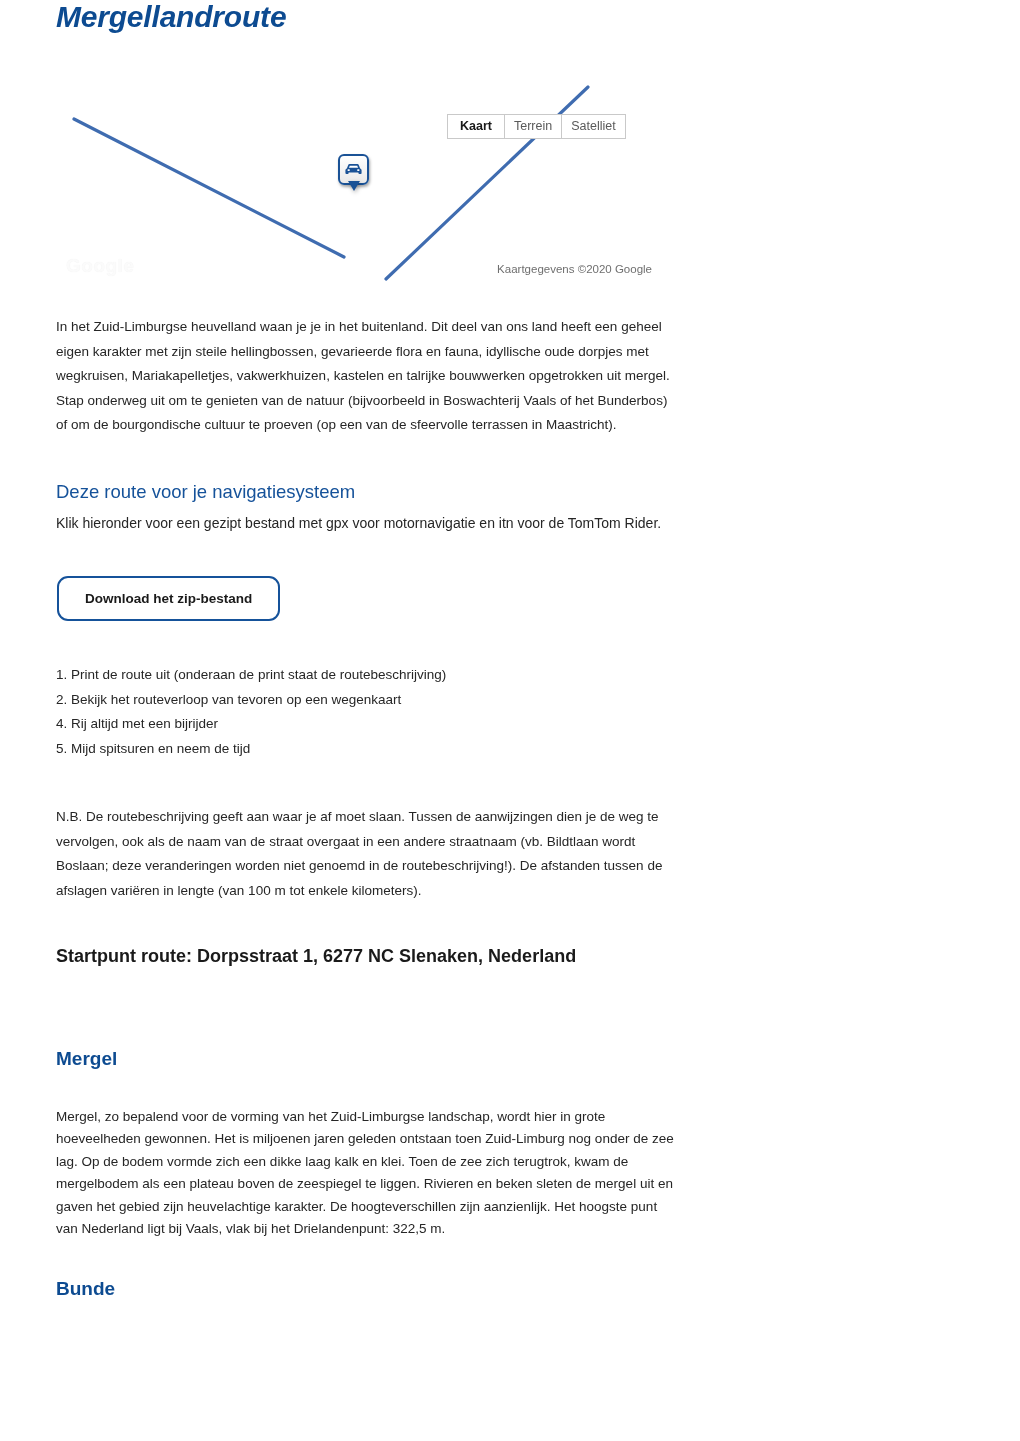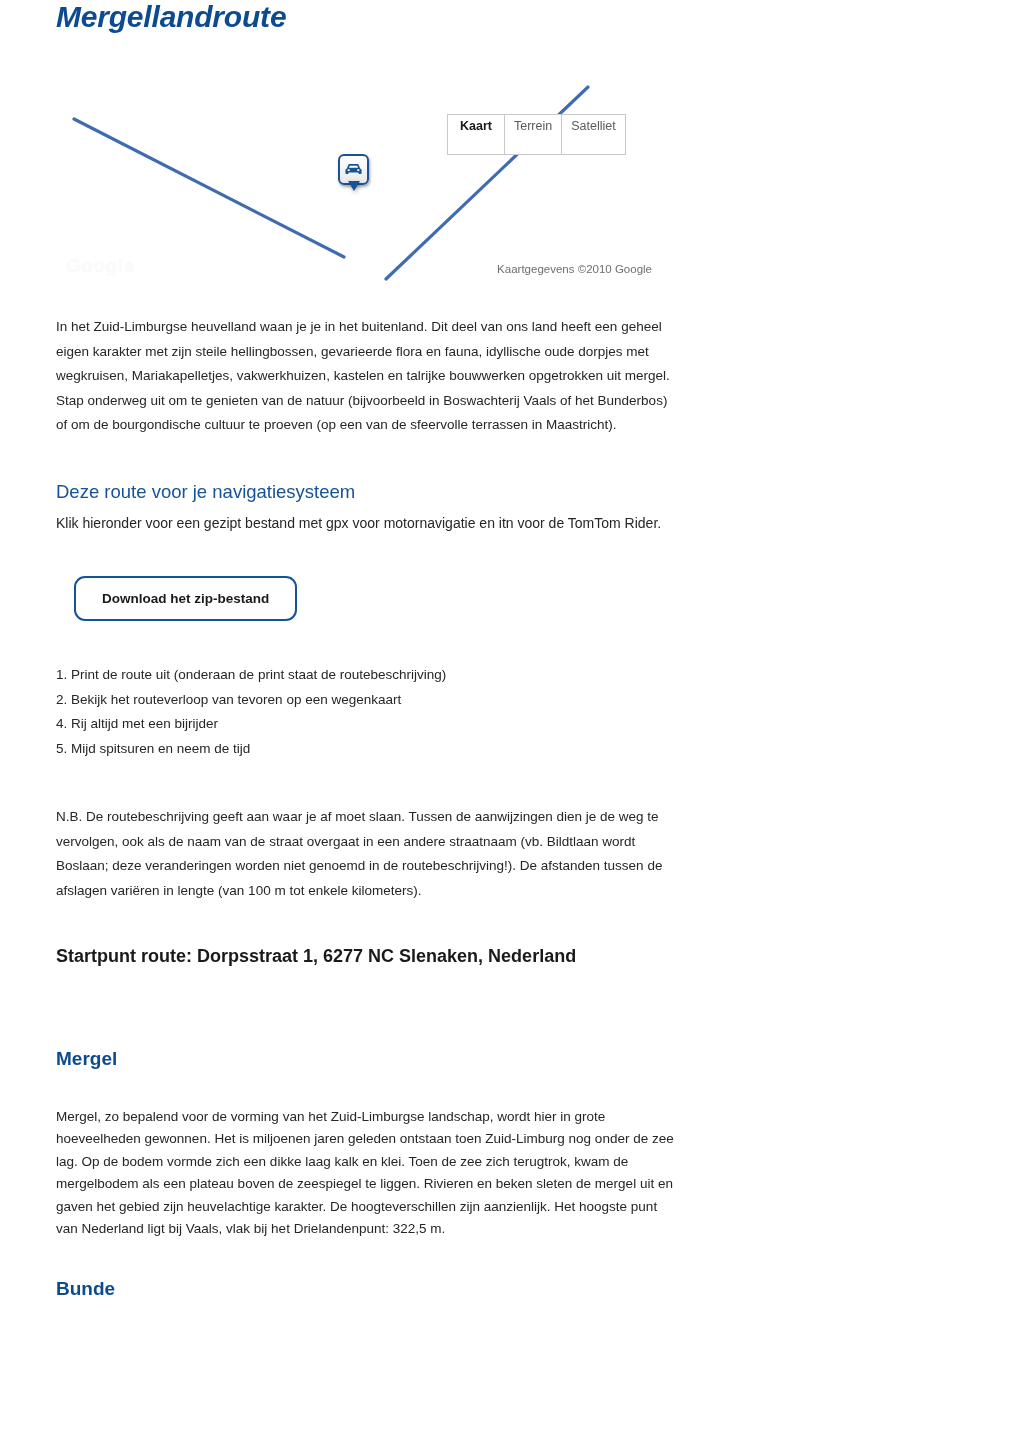--- a/index.html
+++ b/index.html
@@ -56,21 +56,21 @@
     position: absolute;
     top: 35px;
     left: 391px;
     display: flex;
     z-index: 4;
   }
   .map-type-btn {
     background: #ffffff;
     border: 1px solid #c9c9c9;
     border-right: none;
-    height: 41px;
+    height: 25px;
     min-width: 57px;
     padding: 0 9px;
     font-size: 12.5px;
     color: #5a5a5a;
     line-height: 23px;
     text-align: center;
     cursor: pointer;
     white-space: nowrap;
     font-family: "Liberation Sans", sans-serif;
   }
@@ -164,21 +164,21 @@
     font-size: 14px;
     color: #262626;
     line-height: 22px;
     margin: 8px 0 0 0;
   }
 
   
   .download-btn {
     display: inline-block;
     margin-top: 42px;
-    margin-left: 18px;
+    margin-left: 1px;
     padding: 14px 26px;
     border: 2px solid #15529a;
     border-radius: 11px;
     background: #ffffff;
     color: #1a1a1a;
     font-size: 13.5px;
     font-weight: bold;
     cursor: pointer;
     font-family: "Liberation Sans", sans-serif;
     line-height: 1;
@@ -234,21 +234,21 @@
           <svg width="19" height="13" viewBox="0 0 24 16">
             <path d="M3.6 6.6 L5.2 2.6 C5.5 1.7 6.2 1.2 7.1 1.2 L16.9 1.2 C17.8 1.2 18.5 1.7 18.8 2.6 L20.4 6.6 C21.5 6.9 22.2 7.8 22.2 9 L22.2 12.4 C22.2 13.1 21.7 13.6 21.0 13.6 L19.4 13.6 C18.7 13.6 18.2 13.1 18.2 12.4 L18.2 11.8 L5.8 11.8 L5.8 12.4 C5.8 13.1 5.3 13.6 4.6 13.6 L3.0 13.6 C2.3 13.6 1.8 13.1 1.8 12.4 L1.8 9 C1.8 7.8 2.5 6.9 3.6 6.6 Z" fill="#1a5296"></path>
             <rect x="4.4" y="7.6" width="3.0" height="2.2" rx="1" fill="#ffffff"></rect>
             <rect x="16.6" y="7.6" width="3.0" height="2.2" rx="1" fill="#ffffff"></rect>
             <path d="M6.2 5.9 L7.3 3.2 L16.7 3.2 L17.8 5.9 Z" fill="#ffffff"></path>
           </svg>
         </div>
       </div>
 
       <div class="google-watermark">Google</div>
-      <div class="map-attribution">Kaartgegevens ©2010 Google</div>
+      <div class="map-attribution">Kaartgegevens ©2020 Google</div>
     </div>
 
     <p class="body-para para-intro">In het Zuid-Limburgse heuvelland waan je je in het buitenland. Dit deel van ons land heeft een geheel eigen karakter met zijn steile hellingbossen, gevarieerde flora en fauna, idyllische oude dorpjes met wegkruisen, Mariakapelletjes, vakwerkhuizen, kastelen en talrijke bouwwerken opgetrokken uit mergel. Stap onderweg uit om te genieten van de natuur (bijvoorbeeld in Boswachterij Vaals of het Bunderbos) of om de bourgondische cultuur te proeven (op een van de sfeervolle terrassen in Maastricht).</p>
 
     <div style="margin-top:42px;">
       <h2 class="h2-light">Deze route voor je navigatiesysteem</h2>
       <p class="sub-para">Klik hieronder voor een gezipt bestand met gpx voor motornavigatie en itn voor de TomTom Rider.</p>
       <button class="download-btn">Download het zip-bestand</button>
     </div>
 

